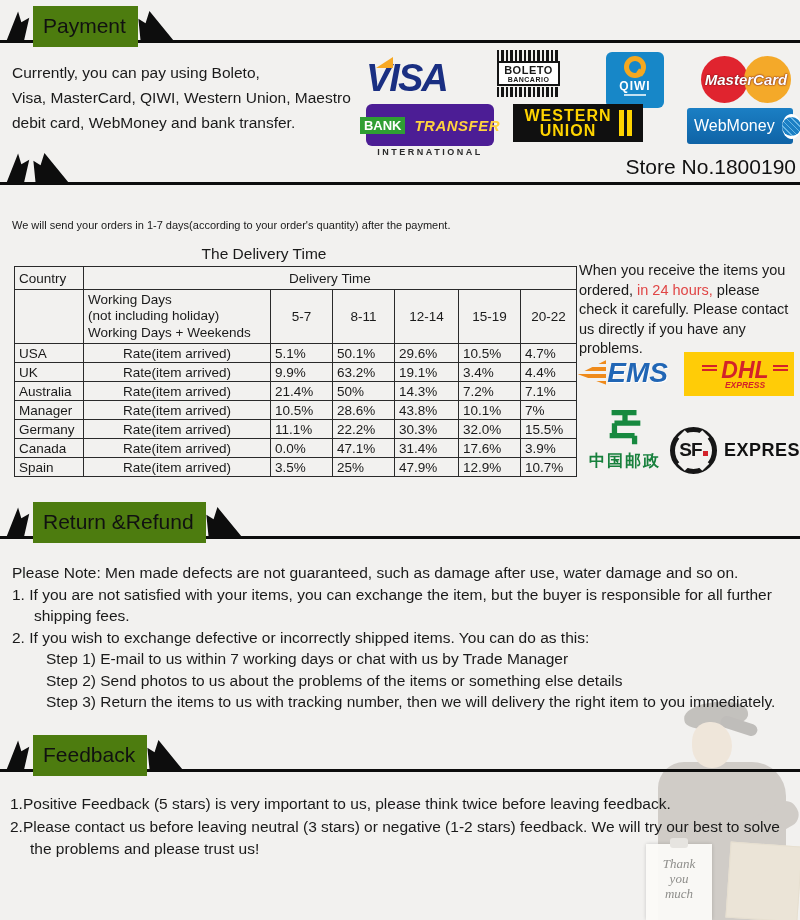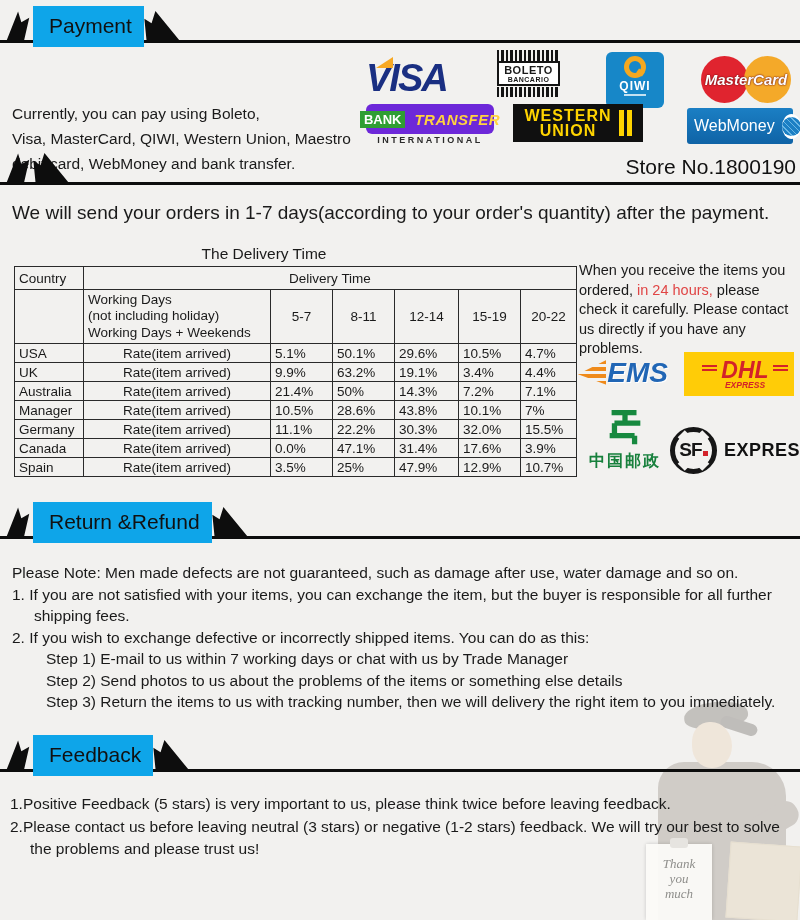--- a/index.html
+++ b/index.html
@@ -7,25 +7,25 @@
   #page {
     position:relative; width:800px; height:920px; overflow:hidden;
     background:#f2f1ef; font-family:"Liberation Sans", sans-serif; color:#1a1a1a;
   }
   
   .banner { position:absolute; left:0; width:800px; height:37px; display:flex; align-items:flex-end; z-index:2; }
   .banner .rule { position:absolute; left:0; right:0; bottom:0; height:3px; background:#0d0d0d; }
   .arr { flex:none; fill:#0d0d0d; }
   .arr-l { width:28px; height:33px; margin-left:5px; position:relative; z-index:3; }
   .arr-r { width:50px; height:33px; margin-left:-3px; position:relative; z-index:1; }
-  .blabel { flex:none; background:#0ea5e9; height:41px; line-height:39px; margin-bottom:-4px;
-            padding:0 12px 0 16px; font-size:21px; color:#111; position:relative; z-index:2; white-space:pre; }
+  .blabel { flex:none; background:#4d7c0f; height:41px; line-height:39px; margin-bottom:-4px;
+            padding:0 12px 0 10px; font-size:21px; color:#111; position:relative; z-index:2; white-space:pre; }
   .store-no { position:absolute; right:4px; bottom:6px; font-size:21px; color:#111; }
   
-  .pay-desc { position:absolute; left:12px; top:60px; width:350px; font-size:15.5px; line-height:25px;margin-top:41px; }
+  .pay-desc { position:absolute; left:12px; top:60px; width:350px; font-size:15.5px; line-height:25px; }
   .plogo { position:absolute; }
   #visa { left:366px; top:53px; width:106px; height:50px; }
   .visa-txt { font-size:38px; font-weight:bold; font-style:italic; color:#1a2f82; letter-spacing:-2px; line-height:50px; }
   .visa-wedge { position:absolute; left:10px; top:4px; width:17px; height:11px; background:#f7a823;
                 clip-path:polygon(0 100%, 100% 0, 100% 100%); }
   #boleto { left:497px; top:50px; width:63px; height:58px; display:flex; flex-direction:column; }
   .bc-bar { height:11px; background:repeating-linear-gradient(90deg,#141414 0 2px,rgba(0,0,0,0) 2px 4px,#141414 4px 7px,rgba(0,0,0,0) 7px 9px); }
   .bc-bar.b2 { height:10px; margin-top:1px; }
   .bc-box { border:2px solid #141414; background:#fff; text-align:center; padding:1px 0; }
   .bc-t1 { font-size:11px; font-weight:bold; letter-spacing:0.5px; }
@@ -36,37 +36,37 @@
   .qiwi-ring i { position:absolute; right:-3px; bottom:-2px; width:7px; height:5px; background:#f5a81f; transform:rotate(35deg); }
   .qiwi-txt { color:#fff; font-weight:bold; font-size:12px; letter-spacing:1px; margin-top:1px; }
   .qiwi-ul { width:22px; height:2px; background:rgba(255,255,255,0.75); margin-top:1px; }
   #mastercard { left:700px; top:55px; width:92px; height:50px; }
   .mc-c { position:absolute; width:47px; height:47px; border-radius:50%; top:1px; }
   .mc-c1 { left:1px; background:#e0242f; }
   .mc-c2 { left:44px; background:#f4a929; }
   .mc-txt { position:absolute; width:100%; top:16px; text-align:center; z-index:2; color:#fff;
             font-style:italic; font-weight:bold; font-size:15px; text-shadow:0 0 2px #701010, 0 0 1px #701010; }
   #banktransfer { left:366px; top:104px; width:128px; height:44px; }
-  .bt-box { background:#6d28d9; border-radius:6px; height:30px; display:flex; align-items:center; padding:0 6px; gap:9px; justify-content:center; }
+  .bt-box { background:#4c1d95; border-radius:6px; height:42px; display:flex; align-items:center; padding:0 6px; gap:9px; justify-content:center; }
   .bt-bank { background:#2f9e33; color:#fff; font-weight:bold; font-size:13px; padding:1px 4px; }
   .bt-transfer { color:#ffd23f; font-style:italic; font-weight:bold; font-size:15px; letter-spacing:0.5px; }
   .bt-intl { text-align:center; font-size:9px; font-weight:bold; letter-spacing:2.5px; color:#2b2b2b; margin-top:1px; }
   #westernunion { left:513px; top:104px; width:130px; height:38px; background:#101010;
                   display:flex; align-items:center; justify-content:center; gap:7px; }
   .wu-lines { text-align:center; color:#ffd400; font-weight:bold; font-size:16px; line-height:15px; letter-spacing:1px; }
   .wu-bars { display:flex; gap:3px; } .wu-bars i { width:5px; height:26px; background:#ffd400; }
   #webmoney { left:687px; top:108px; width:106px; height:36px; border-radius:3px;
               background:linear-gradient(#1b7fc4,#0f63a6); display:flex; align-items:center; padding:0 7px; gap:7px; }
   .wm-txt { color:#fff; font-size:16px; }
   .wm-globe { width:25px; height:25px; border-radius:50%; background:#fff; display:flex; align-items:center; justify-content:center; }
   .wm-globe i { display:block; width:19px; height:19px; border-radius:50%;
       background:radial-gradient(circle at 35% 35%, #5fb4e8 0 4px, #1b7fc4 5px 100%);
       background-image:repeating-linear-gradient(45deg,#1b7fc4 0 3px,#6ab6e4 3px 4px), repeating-linear-gradient(-45deg,rgba(255,255,255,0.35) 0 2px,rgba(0,0,0,0) 2px 5px); }
   
-  .ship-intro { position:absolute; left:12px; top:202px; font-size:19px; }
+  .ship-intro { position:absolute; left:12px; top:219px; font-size:11px; }
   .table-title { position:absolute; left:14px; top:245px; width:500px; text-align:center; font-size:15.5px; }
   table.dtable { position:absolute; left:14px; top:266px; border-collapse:collapse; table-layout:fixed; }
   .dtable td { border:1px solid #2a2a2a; font-size:13.5px; padding:0 4px; vertical-align:middle; }
   .dtable tr.h1 td { height:23px; }
   .dtable tr.h2 td { height:54px; }
   .dtable tr.dr td { height:19px; }
   .c-center { text-align:center; }
   .c-country { padding-left:6px; }
   .c-wd { padding-left:8px; line-height:16.5px; }
   .c-val { text-align:left; padding-left:9px; }

